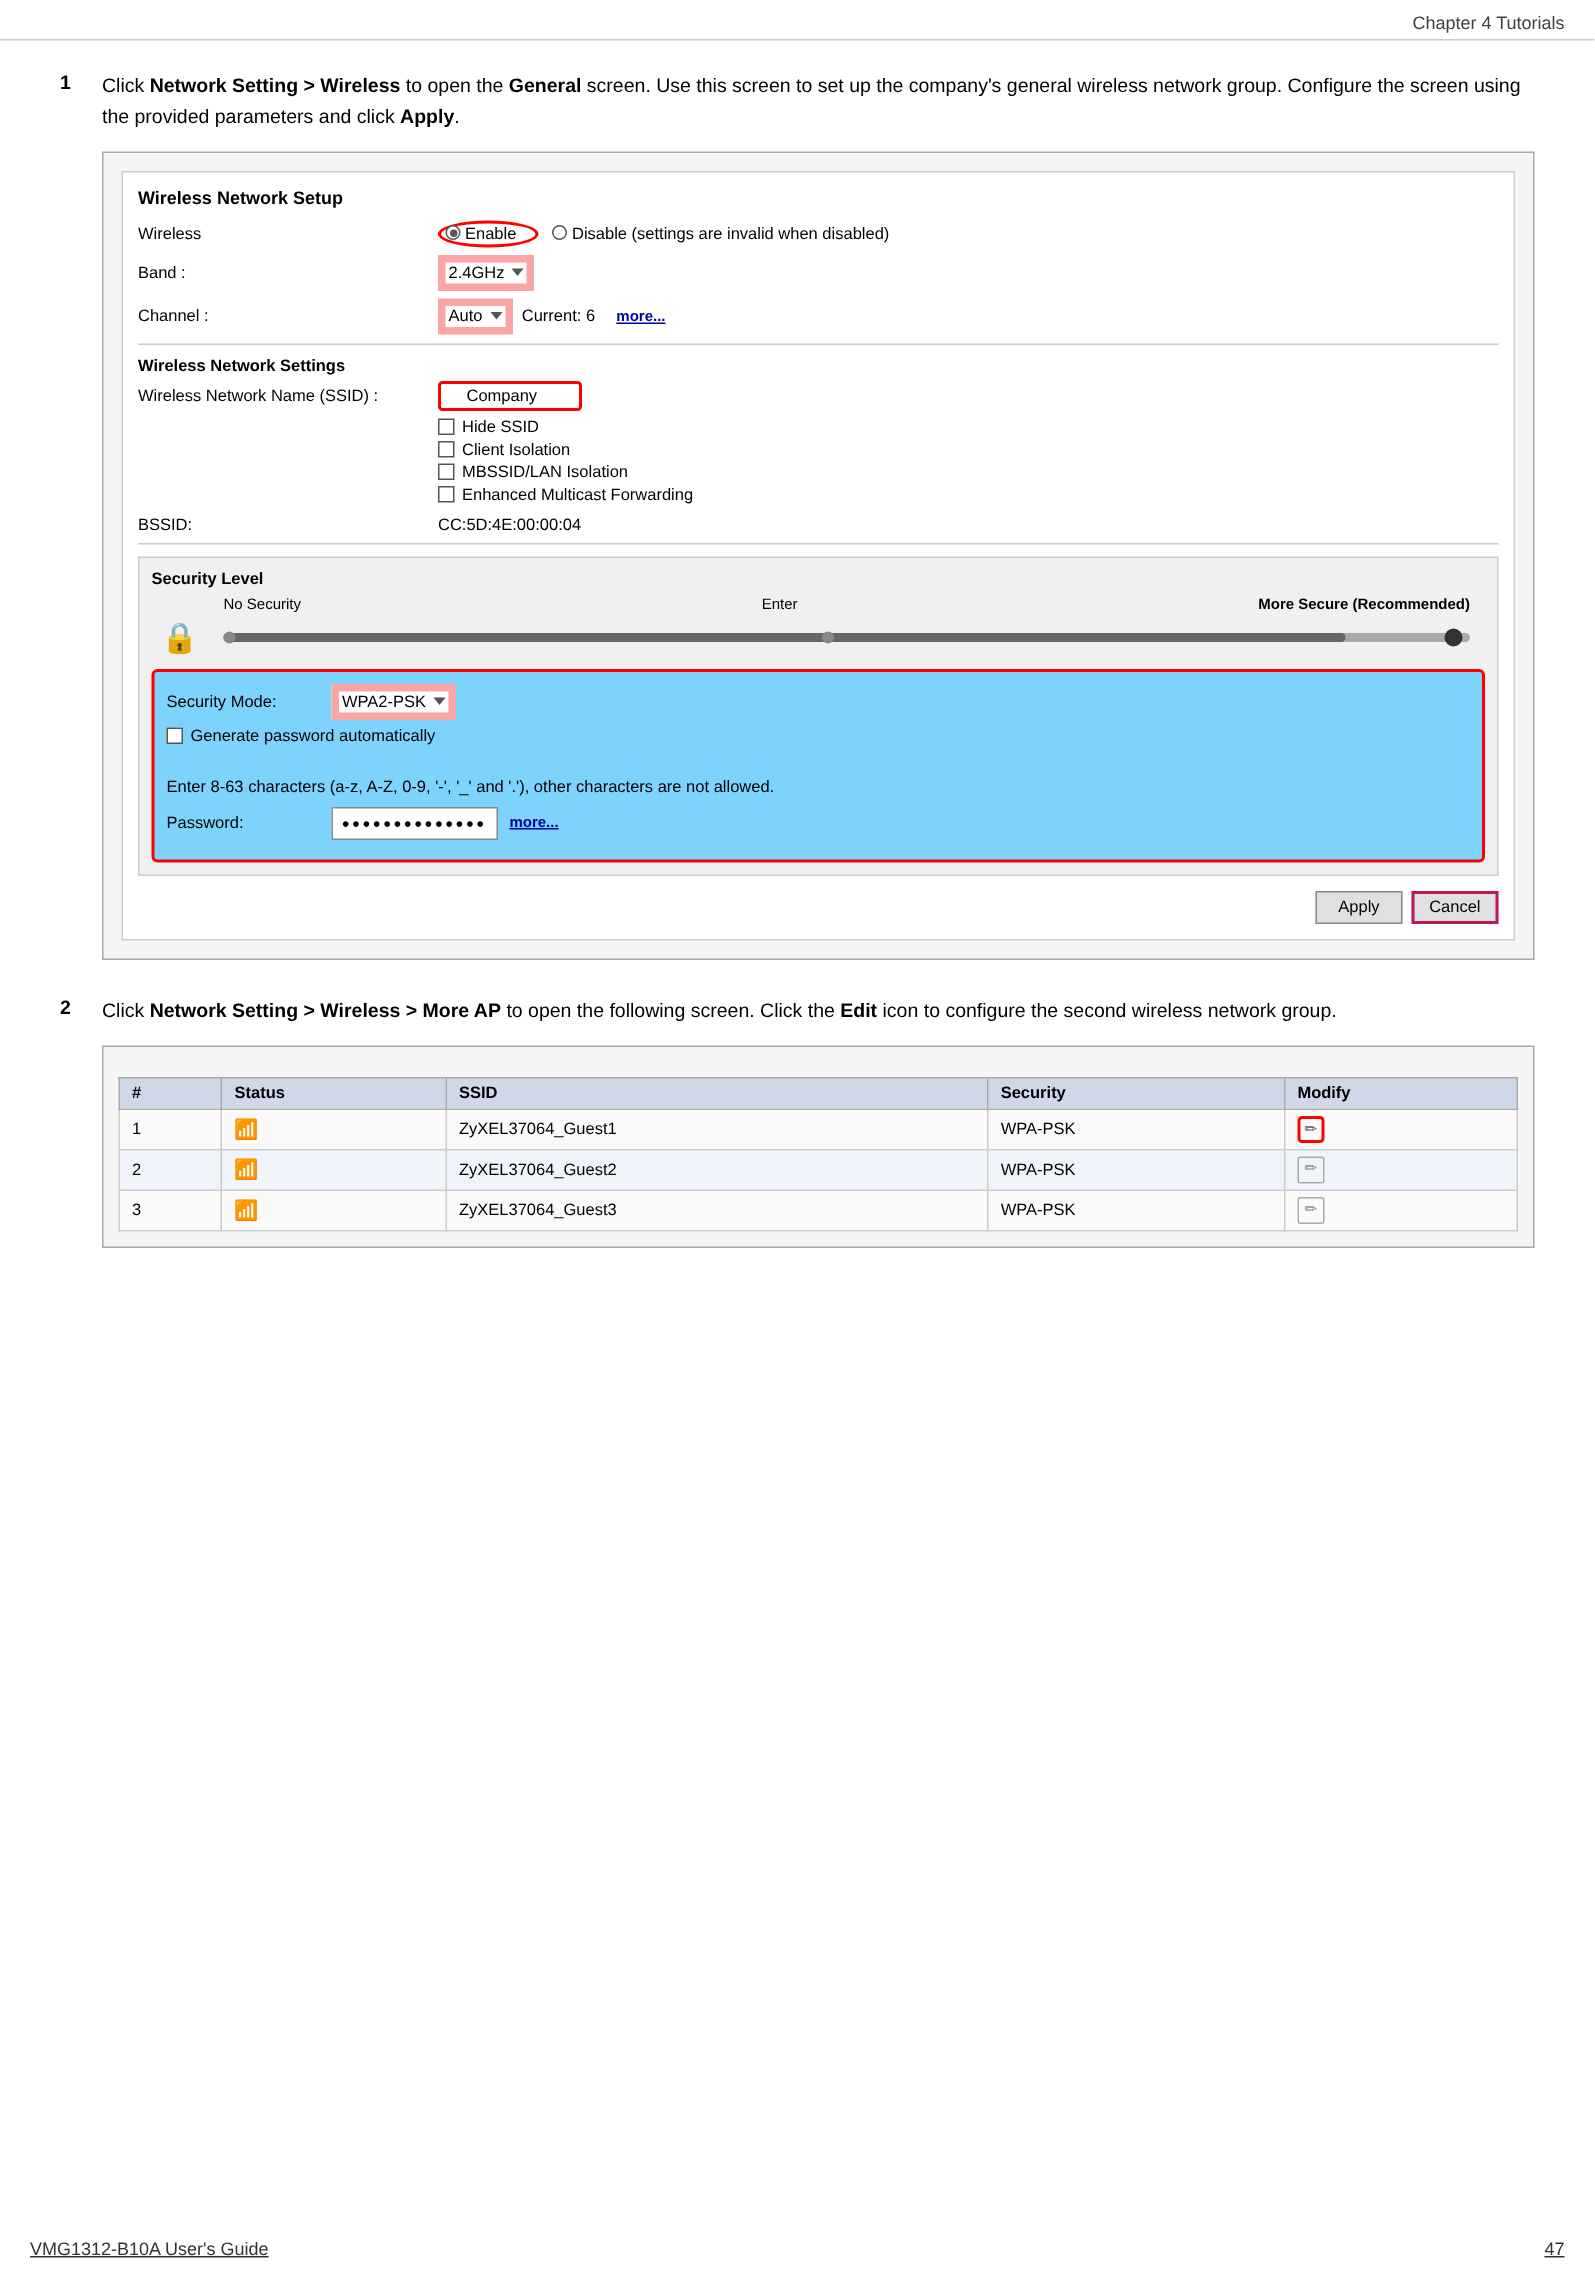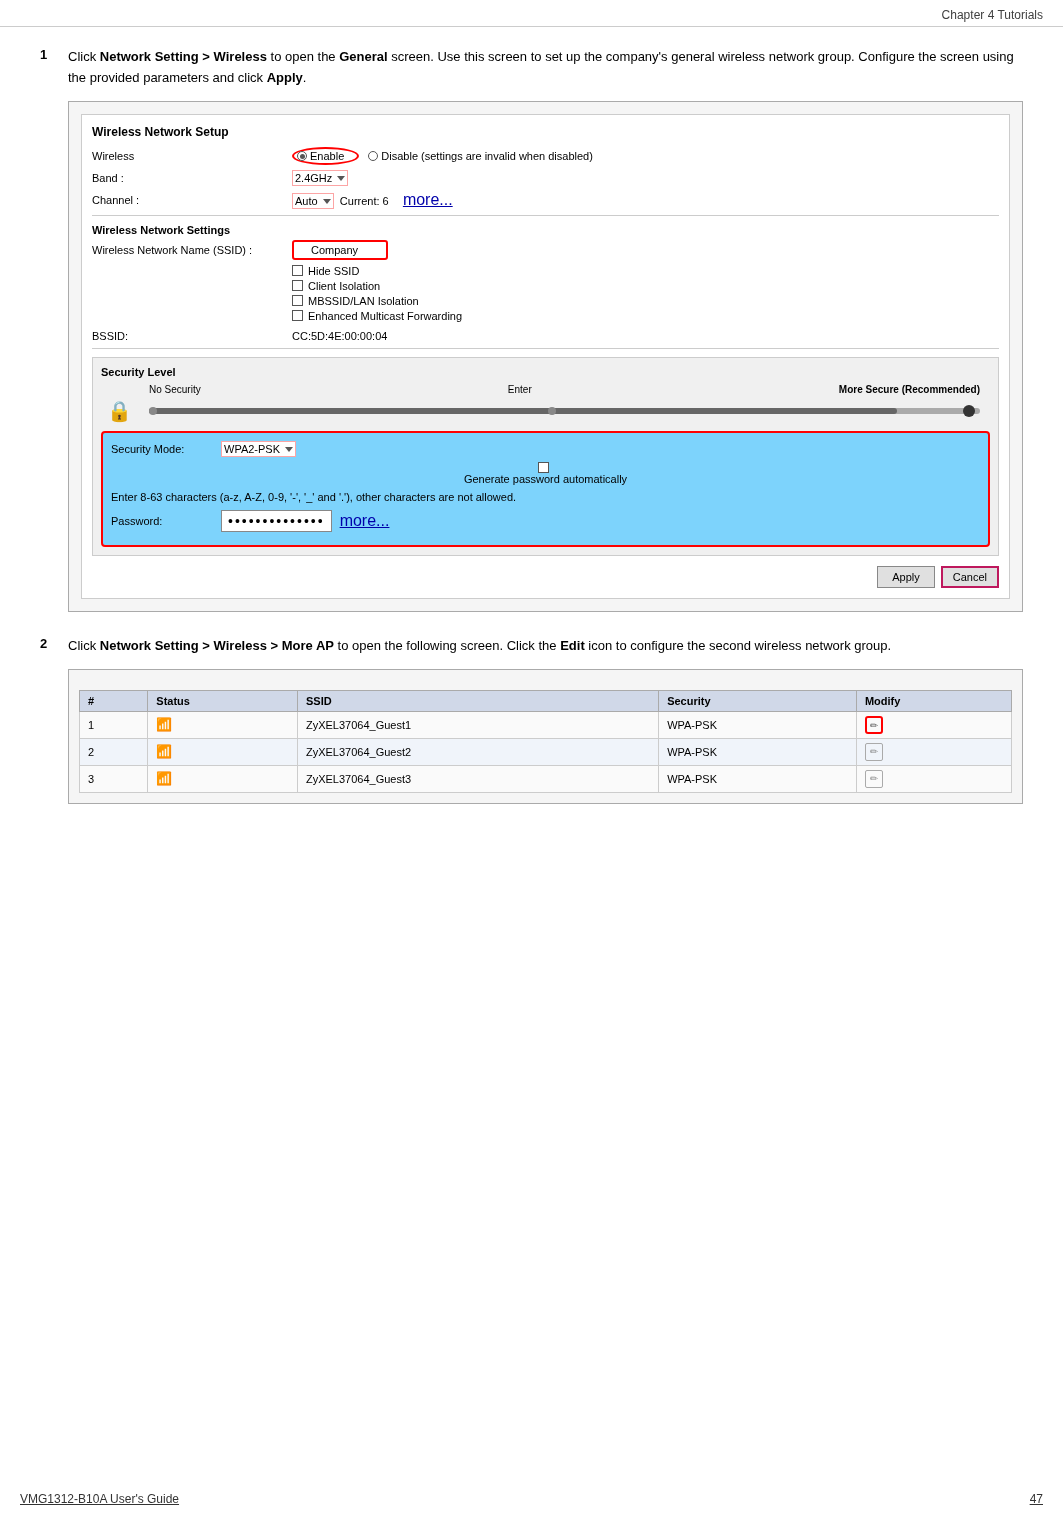--- a/index.html
+++ b/index.html
@@ -99,21 +99,21 @@
       width: 200px;
       font-size: 11px;
     }
 
     .wns-value {
       font-size: 11px;
     }
 
     .radio-option {
       display: inline-flex;
-      align-items: center;
+      align-items: flex-start;
       margin-right: 10px;
       font-size: 11px;
     }
 
     .radio-input {
       width: 10px;
       height: 10px;
       border-radius: 50%;
       border: 1px solid #555;
       margin-right: 3px;
@@ -128,21 +128,21 @@
       height: 5px;
       border-radius: 50%;
       background: #555;
       position: absolute;
       top: 2px;
       left: 2px;
     }
 
     .select-box {
       background: #fff;
-      border: 1px solid #fca5a5;
+      border: 5px solid #fca5a5;
       font-size: 11px;
       padding: 1px 2px;
       display: inline-block;
     }
 
     .section-divider {
       border: none;
       border-top: 1px solid #ccc;
       margin: 6px 0;
     }
@@ -208,22 +208,23 @@
     }
 
     .sec-mode-label {
       width: 110px;
     }
 
     .more-link {
       color: #00a;
       text-decoration: underline;
       margin-left: 8px;
-      font-size: 16px;
+      font-size: 10px;
       cursor: pointer;
+      font-weight: bold;
     }
 
     
     .action-buttons {
       display: flex;
       justify-content: flex-end;
       margin-top: 10px;
       gap: 6px;
     }
 
@@ -456,21 +457,21 @@
 
             <div class="security-mode-box">
               <div class="sec-mode-row">
                 <div class="sec-mode-label">Security Mode:</div>
                 <span class="select-box">
                   <span>WPA2-PSK</span>
                   <span class="triangle-down"></span>
                 </span>
               </div>
 
-              <div style="display:flex; align-items:center; margin-bottom:5px;flex-direction:column;">
+              <div style="display:flex; align-items:center; margin-bottom:21px;">
                 <span class="checkbox-box"></span>
                 <span>Generate password automatically</span>
               </div>
 
               <div style="font-size:11px; margin-bottom:5px; line-height:1.4;">Enter 8-63 characters (a-z, A-Z, 0-9, '-', '_' and '.'), other characters are not allowed.</div>
 
               <div class="sec-mode-row">
                 <div class="sec-mode-label">Password:</div>
                 <span style="background:#fff; border:1px solid #888; padding:2px 6px; font-size:14px; letter-spacing:2px;">••••••••••••••</span>
                 <a class="more-link">more...</a>

